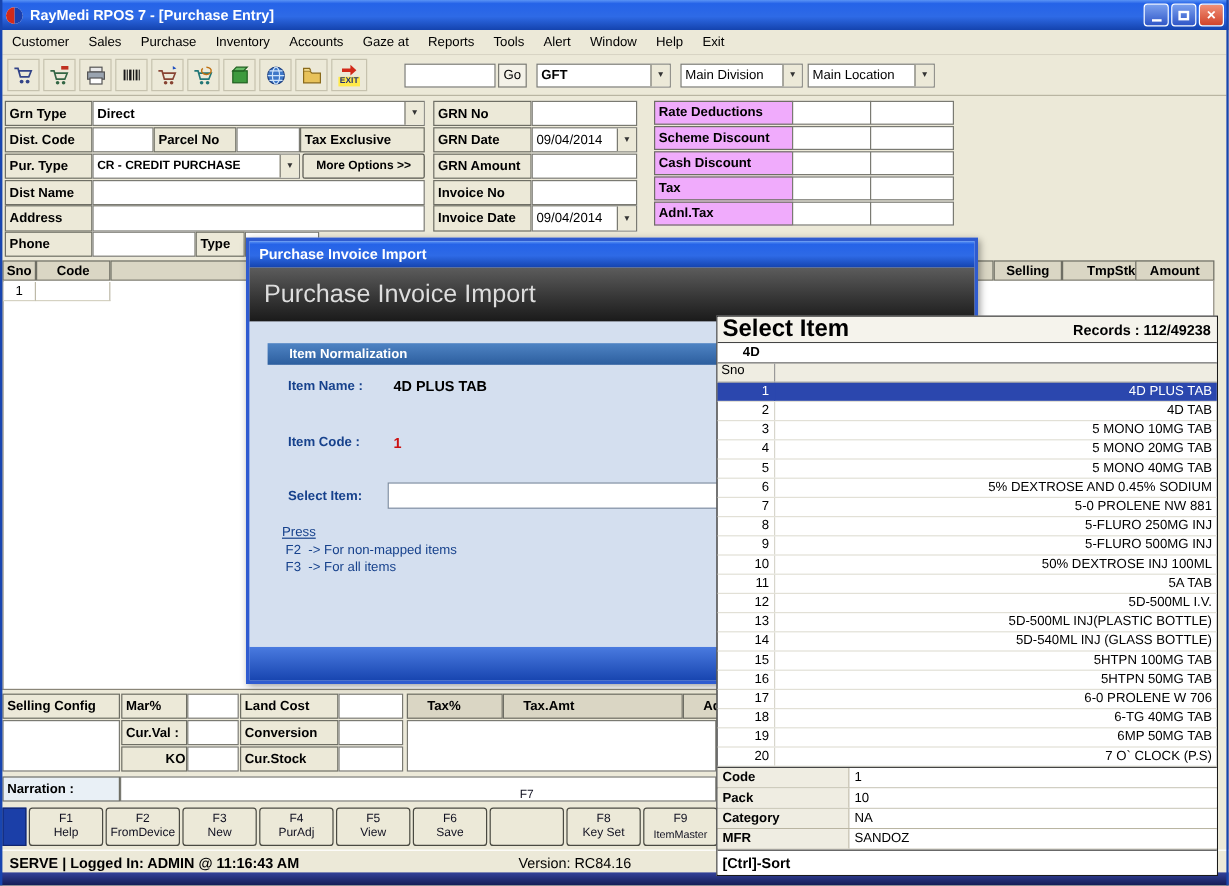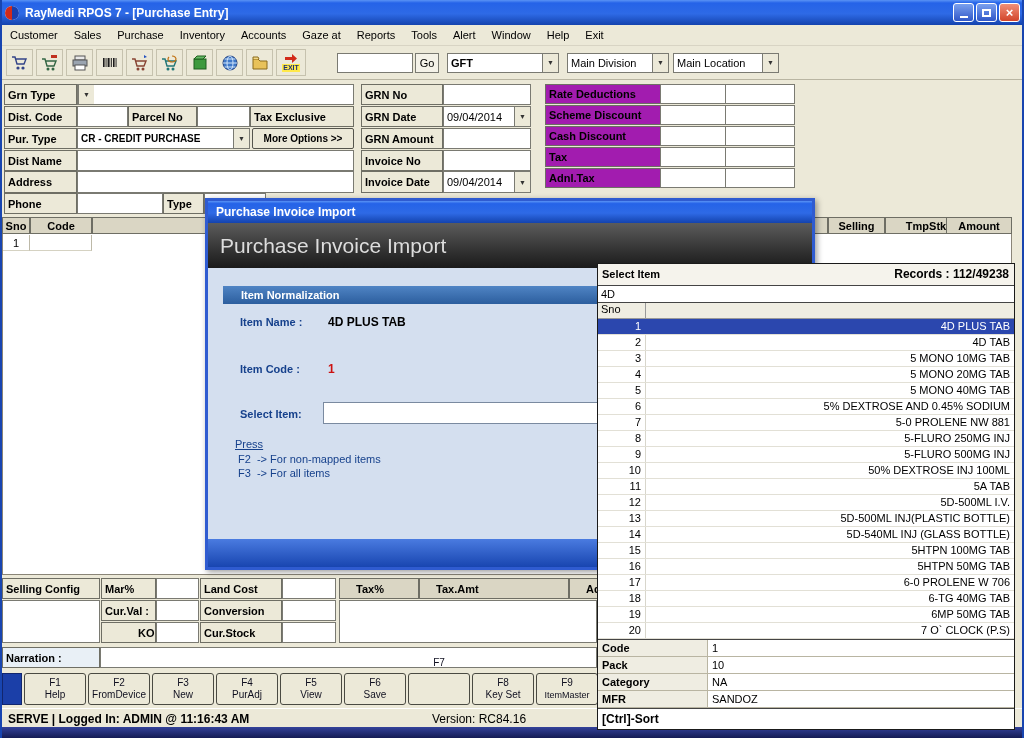--- a/index.html
+++ b/index.html
@@ -30,21 +30,21 @@
     font-size:11px; padding-left:3px; display:flex; align-items:center; }
   .gobtn { width:24px; height:20px; margin-left:2px; background:#F4F2E8; border:1px solid #7a7a72;
     font-size:11px; display:flex; align-items:center; justify-content:center; }
   .exit-label { font-size:7px; font-weight:bold; background:#FFE94A; color:#203070; padding:0 1px; line-height:8px; }
 
   
   .lbl { position:absolute; background:#ECE9D8; border:1px solid #6e6e64; font-weight:bold; font-size:11px;
     display:flex; align-items:center; padding-left:3px; color:#000; overflow:hidden; white-space:nowrap; }
   .inp { position:absolute; background:#fff; border:1px solid #7a7a72; font-size:11px;
     display:flex; align-items:center; padding-left:3px; overflow:hidden; }
-  .olive { background:#a21caf; }
+  .olive { background:#f0abfc; }
   .th { position:absolute; background:#DAD6C4; border:1px solid #6e6e64; font-weight:bold; font-size:11px;
     display:flex; align-items:center; justify-content:center; overflow:hidden; }
   .th.l { justify-content:flex-start; padding-left:16px; }
   .dd { position:absolute; background:#fff; border:1px solid #7a7a72; font-size:11px; display:flex; align-items:stretch; }
   .dd .t { flex:1; padding-left:3px; display:flex; align-items:center; font-weight:bold; overflow:hidden; white-space:nowrap; }
   .dd .t.n { font-weight:normal; }
   .dd .b { width:16px; background:#ECE9D8; border-left:1px solid #7a7a72; display:flex; align-items:center;
     justify-content:center; font-size:7px; color:#333; }
   .btn { position:absolute; background:#ECE9D8; border:1px solid #55554d; font-weight:bold; font-size:11px;
     display:flex; align-items:center; justify-content:center; border-radius:2px; }
@@ -78,23 +78,23 @@
     background:linear-gradient(180deg,#4F84C4,#2C5E9E); color:#fff; font-weight:bold; font-size:11px;
     display:flex; align-items:center; padding-left:18px; }
   .dlg-lab { position:absolute; color:#16418C; font-weight:bold; font-size:11px; }
   .dlg-val { position:absolute; color:#000; font-weight:bold; font-size:12px; }
   .dlg-hint { position:absolute; color:#16418C; font-size:11px; }
 
   
   #panel { position:absolute; left:597px; top:263px; width:418px; height:467px; background:#fff;
     border:1px solid #1a1a1a; z-index:30; display:flex; flex-direction:column; font-size:11px; }
   #panel-head { height:22px; background:#F5F3EC; border-bottom:1px solid #444; display:flex; align-items:center; }
-  #panel-head .ttl { font-size:11px; font-weight:bold; padding-left:4px; }
+  #panel-head .ttl { font-size:20px; font-weight:bold; padding-left:4px; }
   #panel-head .rec { margin-left:auto; font-size:12px; font-weight:bold; padding-right:5px; }
-  #panel-search { height:18px; border-bottom:1px solid #444; background:#fff; display:flex; align-items:center; padding-left:3px; }
+  #panel-search { height:18px; border-bottom:1px solid #444; background:#fff; display:flex; align-items:center; padding-left:21px;font-weight:bold; }
   #panel-colhead { height:16px; display:flex; background:#EFEDE2; border-bottom:1px solid #999; font-size:11px; }
   #panel-colhead .c1 { width:48px; border-right:1px solid #999; padding-left:3px; }
   #panel-colhead .c2 { flex:1; padding-left:3px; }
   .si-row { height:16px; display:flex; border-bottom:1px solid #E2E0D6; line-height:15px; }
   .si-sno { width:48px; text-align:right; padding-right:4px; border-right:1px solid #D8D6CC; }
   .si-name { flex:1; text-align:right; padding-right:4px; white-space:nowrap; overflow:hidden; }
   .si-row.sel { background:#2B47AE; color:#fff; }
   .si-row.sel .si-sno { border-right-color:#2B47AE; }
   #panel-details { border-top:1px solid #444; }
   .det-row { height:17px; display:flex; border-bottom:1px solid #B9B5A2; }
@@ -231,20 +231,21 @@
       <span class="b">▼</span>
     </span>
     <span class="dd" style="position:static; width:106px; height:20px; margin-left:4px;">
       <span class="t n">Main Location</span>
       <span class="b">▼</span>
     </span>
   </div>
 
   <div class="lbl" style="left:4px;top:84px;width:73px;height:21px;">Grn Type</div>
   <div class="dd" style="left:77px;top:84px;width:277px;height:21px;">
+    <span class="t">Direct</span>
     <span class="b">▼</span>
   </div>
 
   <div class="lbl" style="left:4px;top:106px;width:73px;height:21px;">Dist. Code</div>
   <div class="inp" style="left:77px;top:106px;width:51px;height:21px;"></div>
   <div class="lbl" style="left:128px;top:106px;width:69px;height:21px;">Parcel No</div>
   <div class="inp" style="left:197px;top:106px;width:53px;height:21px;"></div>
   <div class="lbl" style="left:250px;top:106px;width:104px;height:21px;">Tax Exclusive</div>
 
   <div class="lbl" style="left:4px;top:128px;width:73px;height:21px;">Pur. Type</div>

